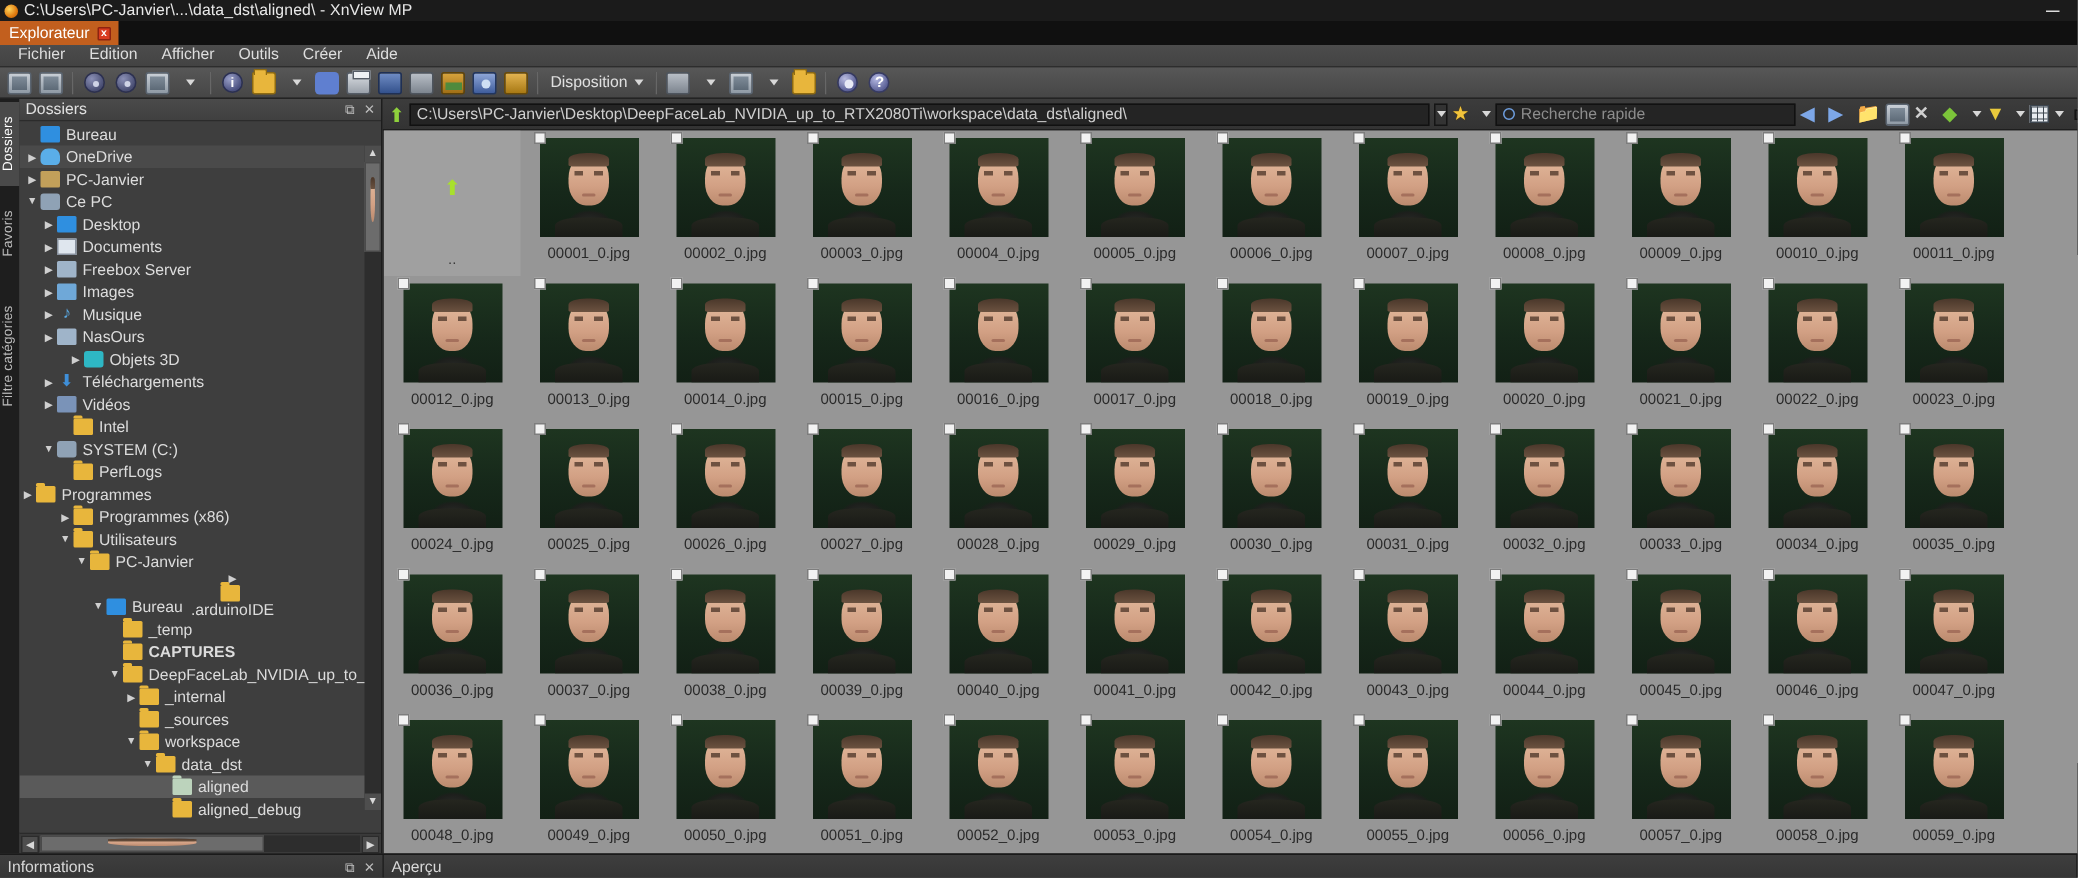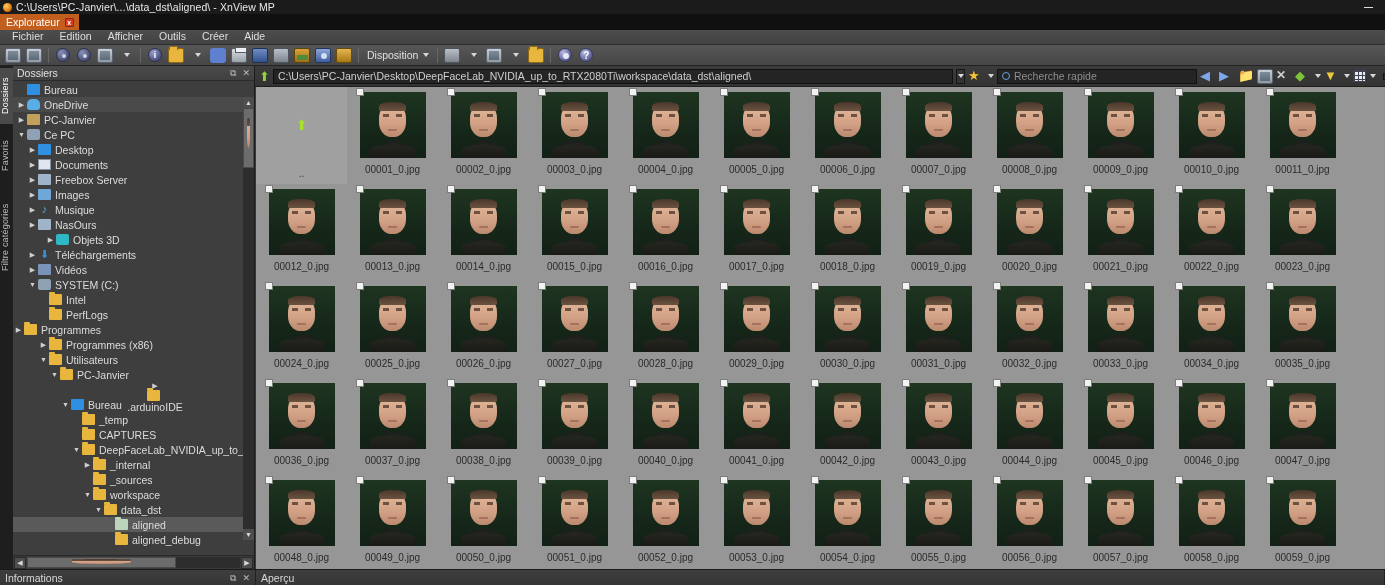--- a/index.html
+++ b/index.html
@@ -503,33 +503,33 @@
         <div class="trow" style="padding-left: 14px;">
           <span class="exp">▶</span>
           <span class="tico dl">⬇</span>
           <span>Téléchargements</span>
         </div>
         <div class="trow" style="padding-left: 14px;">
           <span class="exp">▶</span>
           <span class="tico vid"></span>
           <span>Vidéos</span>
         </div>
+        <div class="trow" style="padding-left: 25px;">
+          <span class="exp"></span>
+          <span class="tico fld"></span>
+          <span>Intel</span>
+        </div>
         <div class="trow" style="padding-left: 14px;">
           <span class="exp">▼</span>
           <span class="tico drive"></span>
           <span>SYSTEM (C:)</span>
         </div>
         <div class="trow" style="padding-left: 25px;">
           <span class="exp"></span>
           <span class="tico fld"></span>
-          <span>Intel</span>
-        </div>
-        <div class="trow" style="padding-left: 25px;">
-          <span class="exp"></span>
-          <span class="tico fld"></span>
           <span>PerfLogs</span>
         </div>
         <div class="trow" style="">
           <span class="exp">▶</span>
           <span class="tico fld"></span>
           <span>Programmes</span>
         </div>
         <div class="trow" style="padding-left: 25px;">
           <span class="exp">▶</span>
           <span class="tico fld"></span>
@@ -553,21 +553,21 @@
         <div class="trow" style="padding-left: 47px;">
           <span class="exp">▼</span>
           <span class="tico desk"></span>
           <span>Bureau</span>
         </div>
         <div class="trow" style="padding-left: 58px;">
           <span class="exp"></span>
           <span class="tico fld"></span>
           <span>_temp</span>
         </div>
-        <div class="trow" style="padding-left: 58px;">
+        <div class="trow" style="padding-left: 58px; font-weight: bold;">
           <span class="exp"></span>
           <span class="tico fld"></span>
           <span>CAPTURES</span>
         </div>
         <div class="trow" style="padding-left: 58px;">
           <span class="exp">▼</span>
           <span class="tico fld"></span>
           <span>DeepFaceLab_NVIDIA_up_to_R</span>
         </div>
         <div class="trow" style="padding-left: 69px;">

